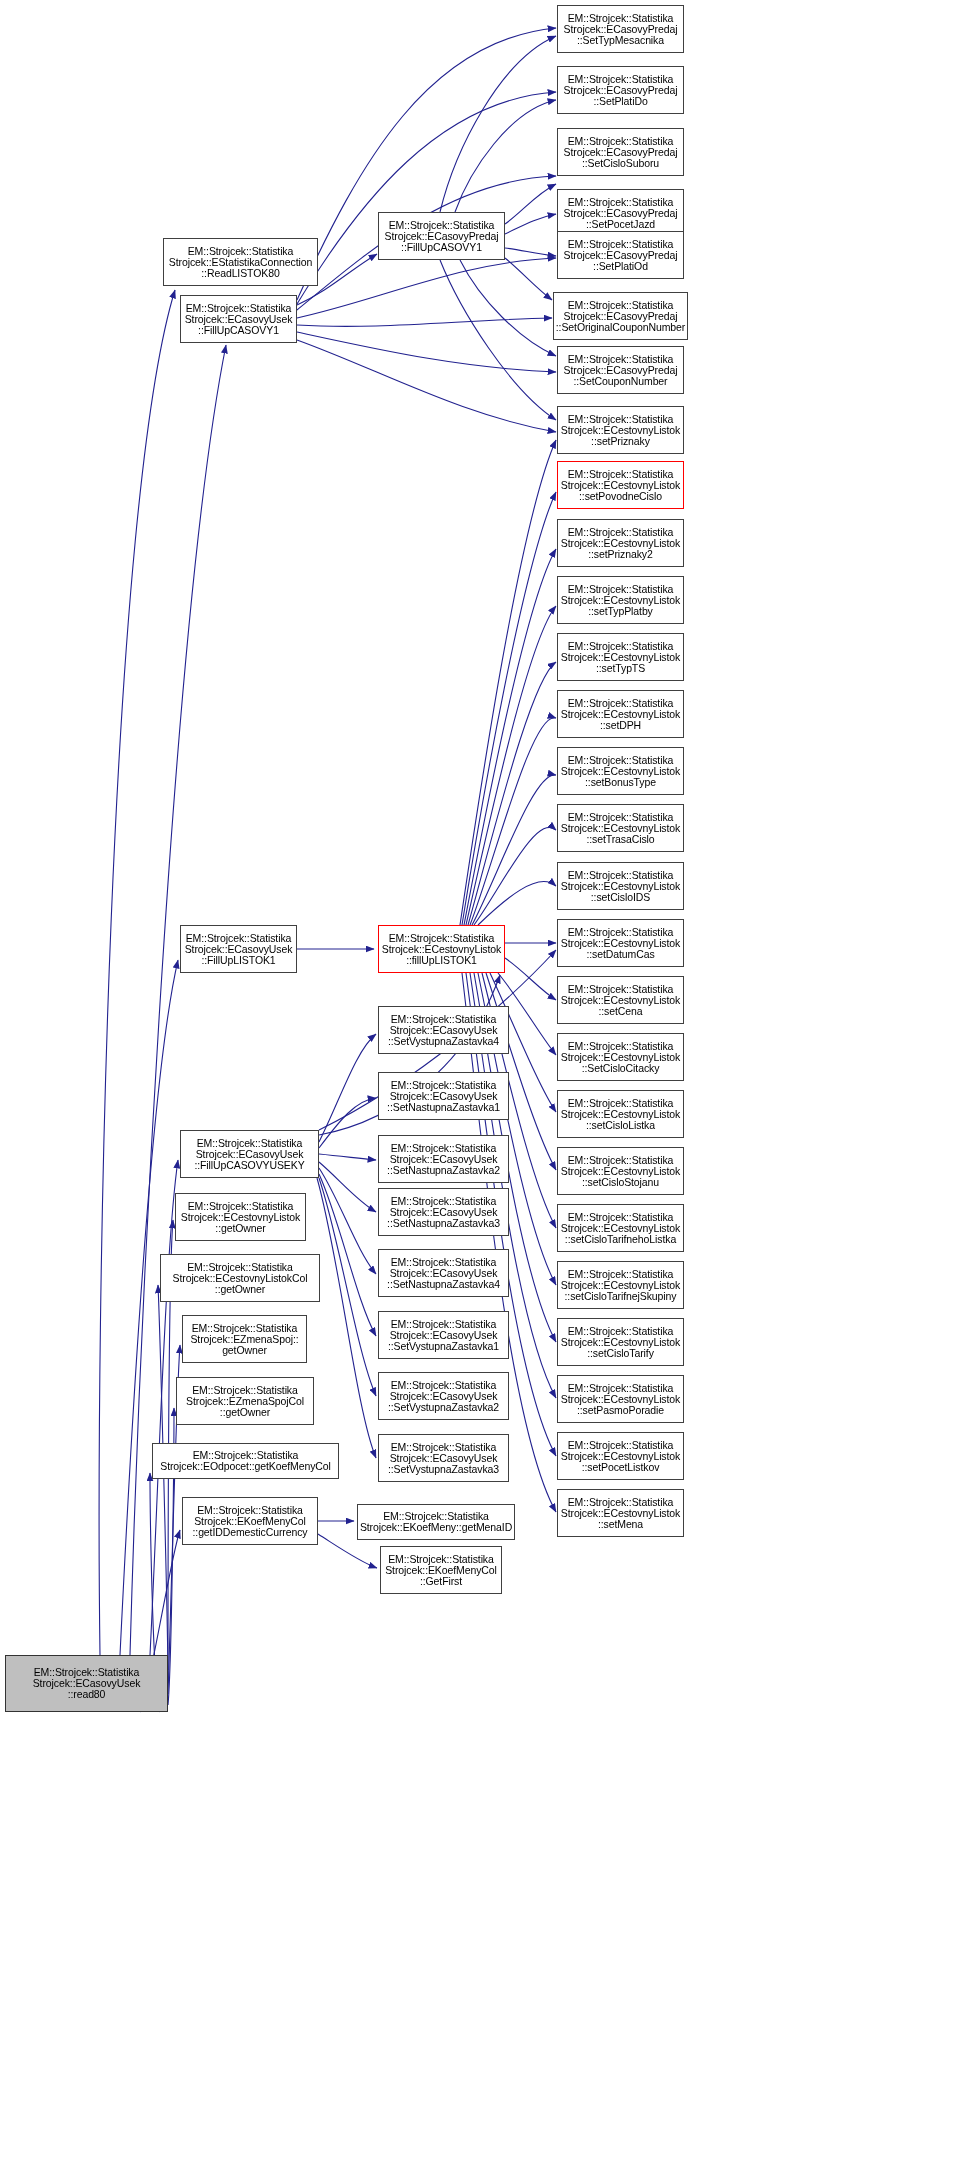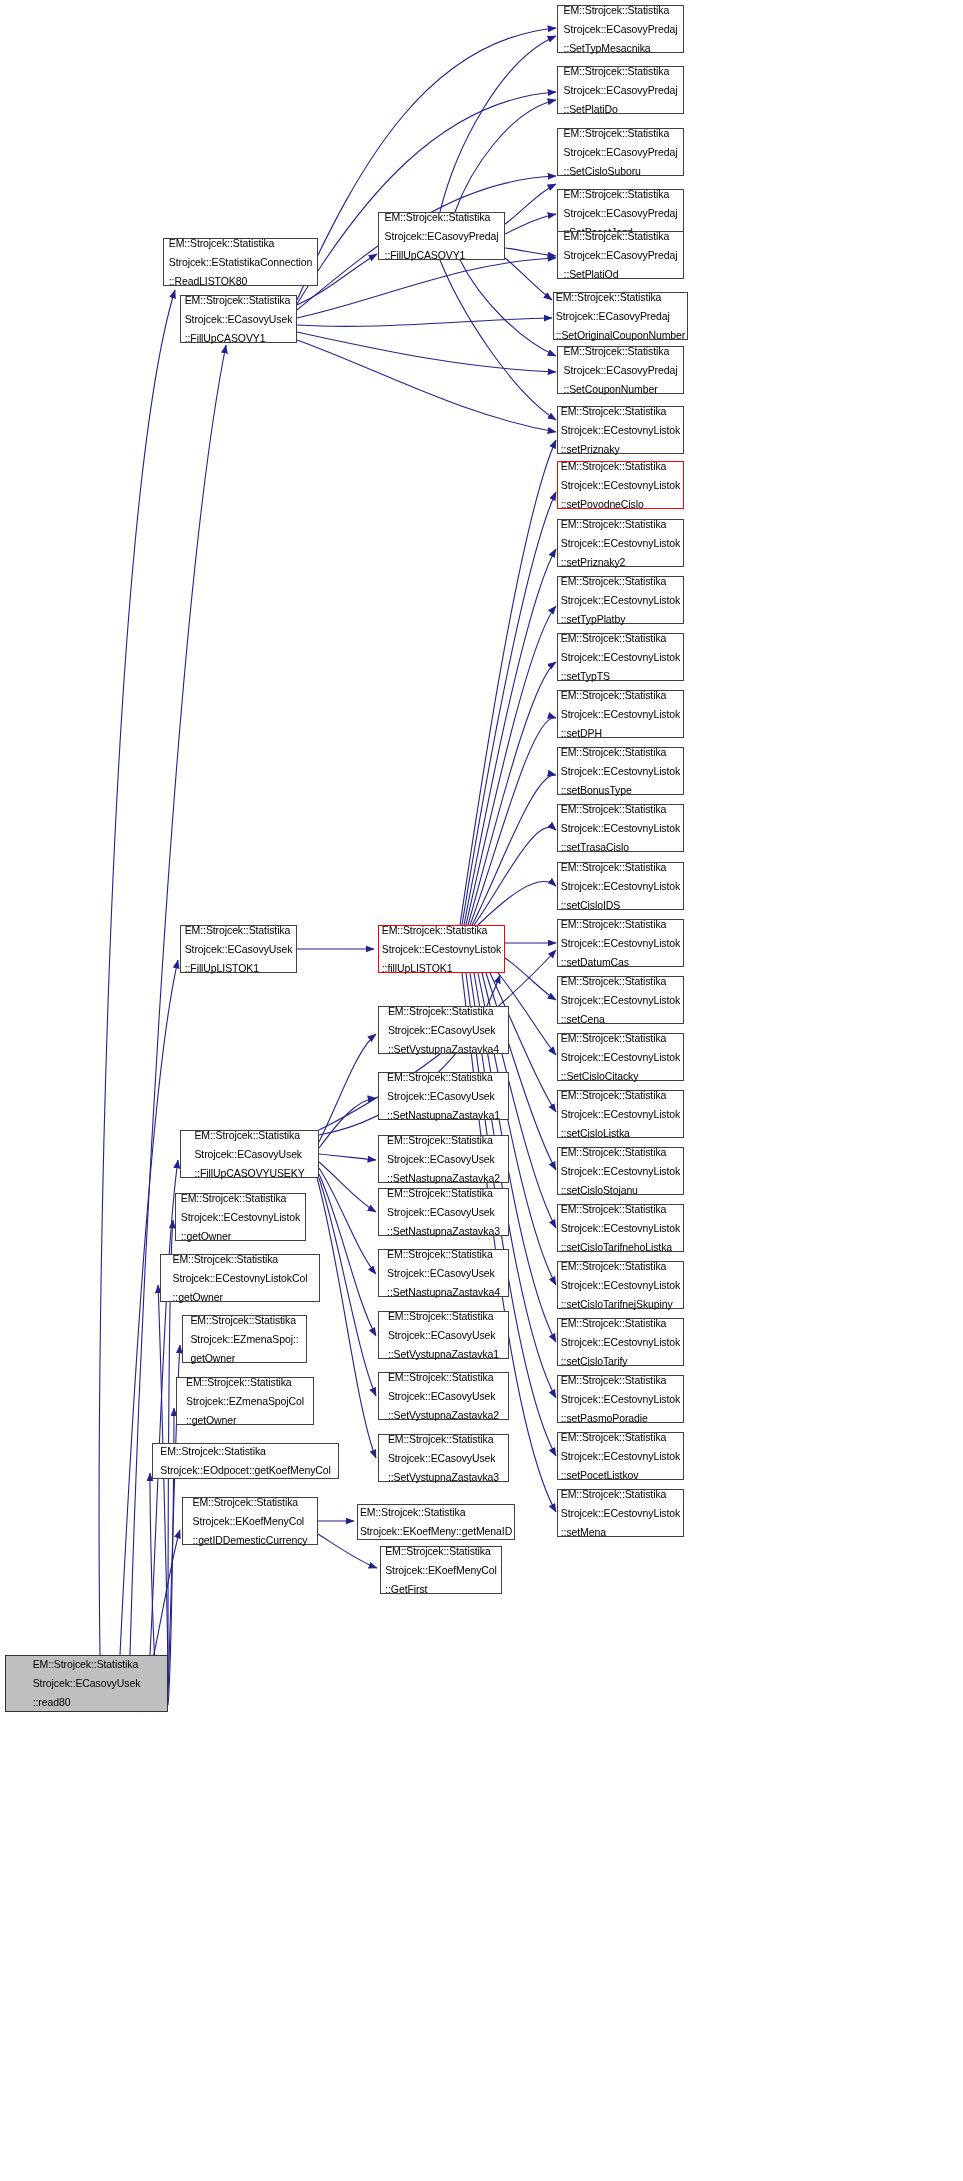--- a/index.html
+++ b/index.html
@@ -1,22 +1,22 @@
 <!DOCTYPE html>
 <html><head>
 <meta charset="utf-8">
 <title>Call Graph</title>
 <style>
   html,body{margin:0;padding:0;background:#ffffff;}
   #canvas{position:relative;width:963px;height:2181px;background:#fff;
           font-family:"Liberation Sans","DejaVu Sans",sans-serif;overflow:hidden;}
   svg#edges{position:absolute;left:0;top:0;width:963px;height:2181px;pointer-events:none;}
   .node{position:absolute;box-sizing:border-box;border:1px solid #404040;background:#ffffff;
-        display:flex;align-items:center;justify-content:center;text-align:left;
-        font-size:10.5px;line-height:19px;color:#000;letter-spacing:-0.1px;
+        display:flex;align-items:center;justify-content:center;text-align:center;
+        font-size:10.5px;line-height:11px;color:#000;letter-spacing:-0.1px;
         padding:1px 4px;white-space:pre-line;}
   .node.root{background:#bfbfbf;border:1px solid #333;}
   .node.hl{border:1px solid #ff0000;}
 </style>
 </head>
 <body>
 
 <div id="canvas">
   <svg id="edges" xmlns="http://www.w3.org/2000/svg">
     <defs>

